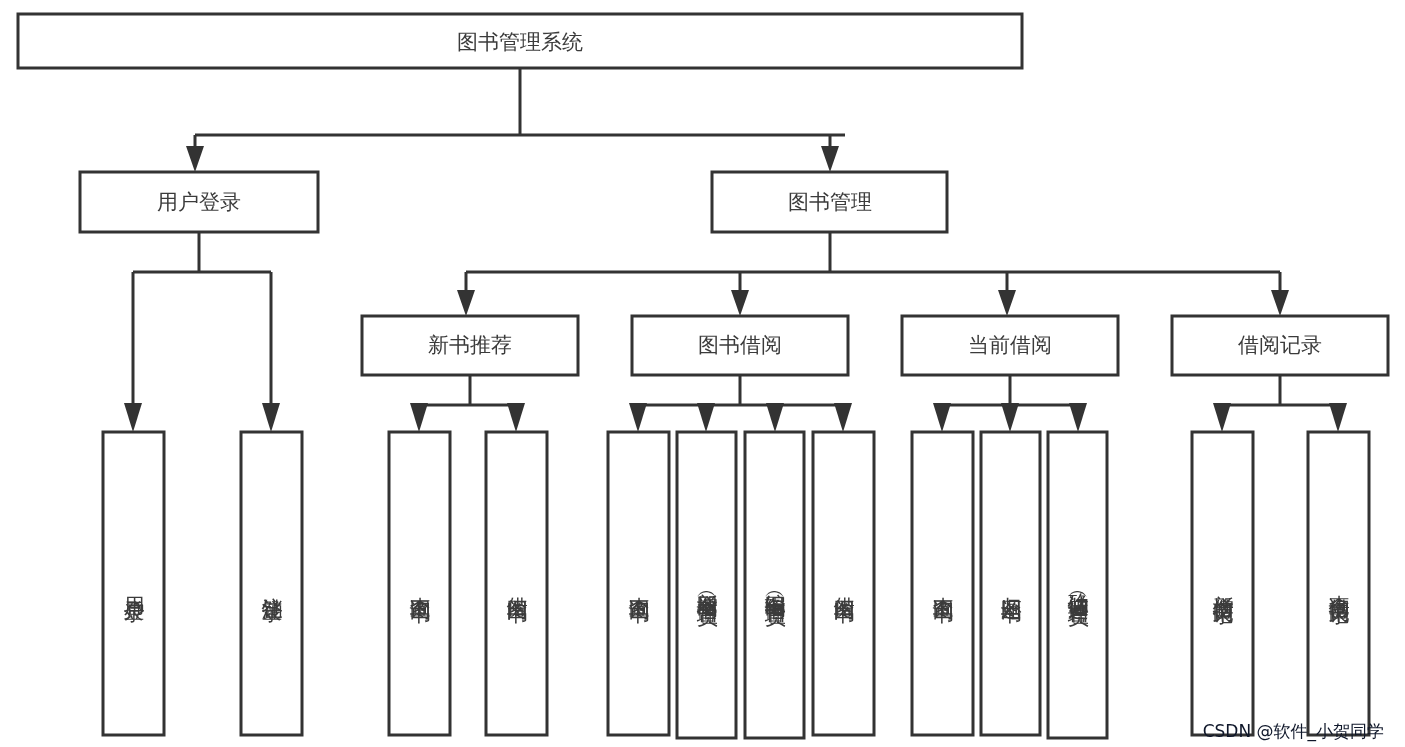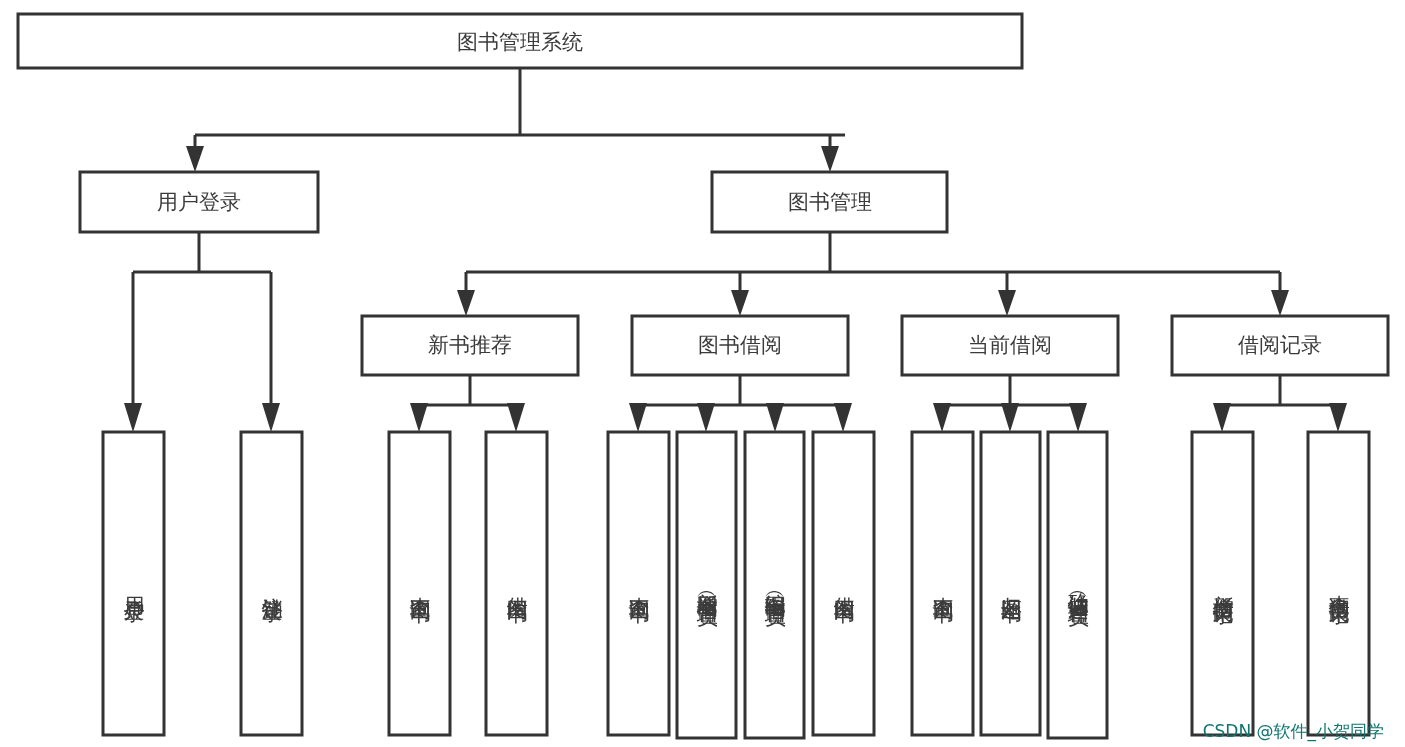--- a/index.html
+++ b/index.html
@@ -72,21 +72,21 @@
     justify-content: center;
     white-space: nowrap;
     pointer-events: none;
   }
   .watermark {
     position: absolute;
     right: 8px;
     bottom: 4px;
     font-family: "DejaVu Sans", "Liberation Sans", sans-serif;
     font-size: 17px;
-    color: #0f766e;
+    color: #0f172a;
     white-space: nowrap;
     pointer-events: none;
   }
 </style>
 </head>
 <body>
 
 <div id="diagram-root">
 
   <svg class="diagram" viewBox="0 0 1405 747" xmlns="http://www.w3.org/2000/svg">

